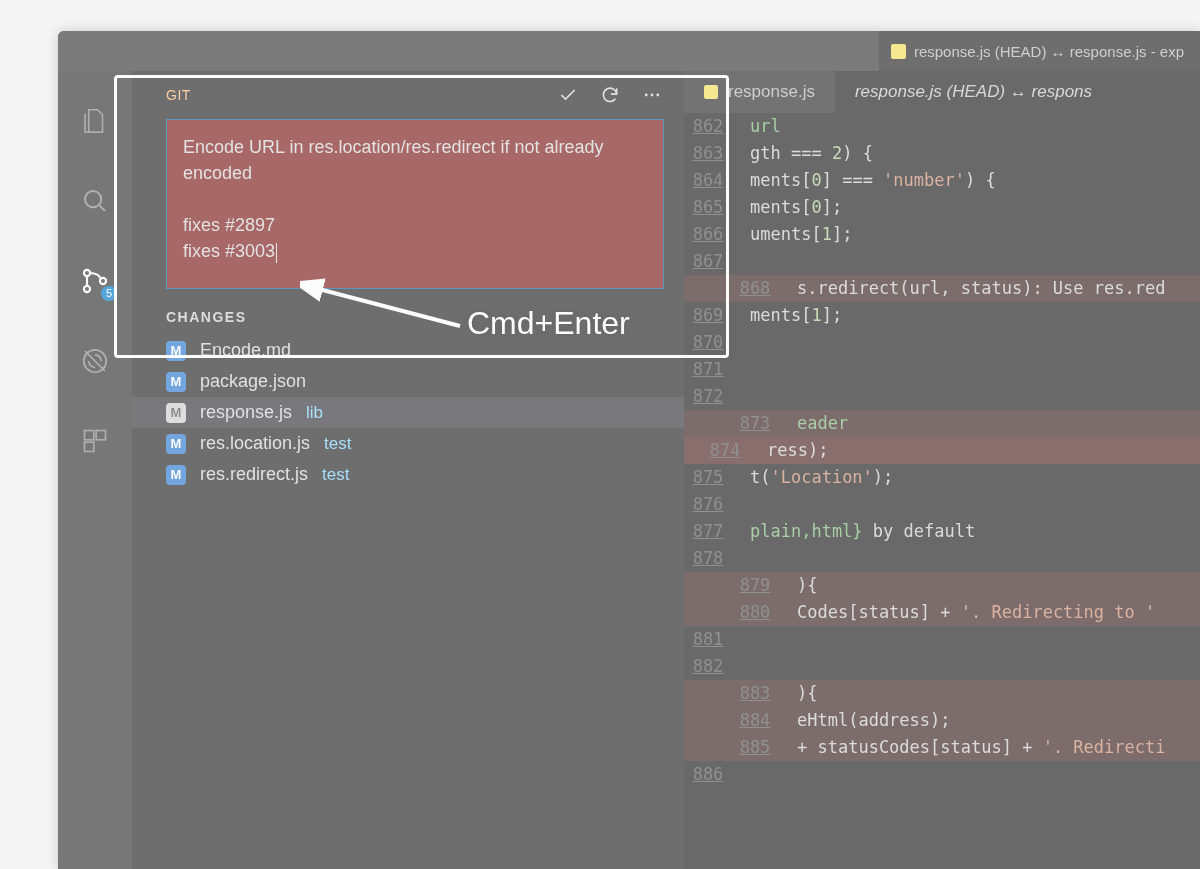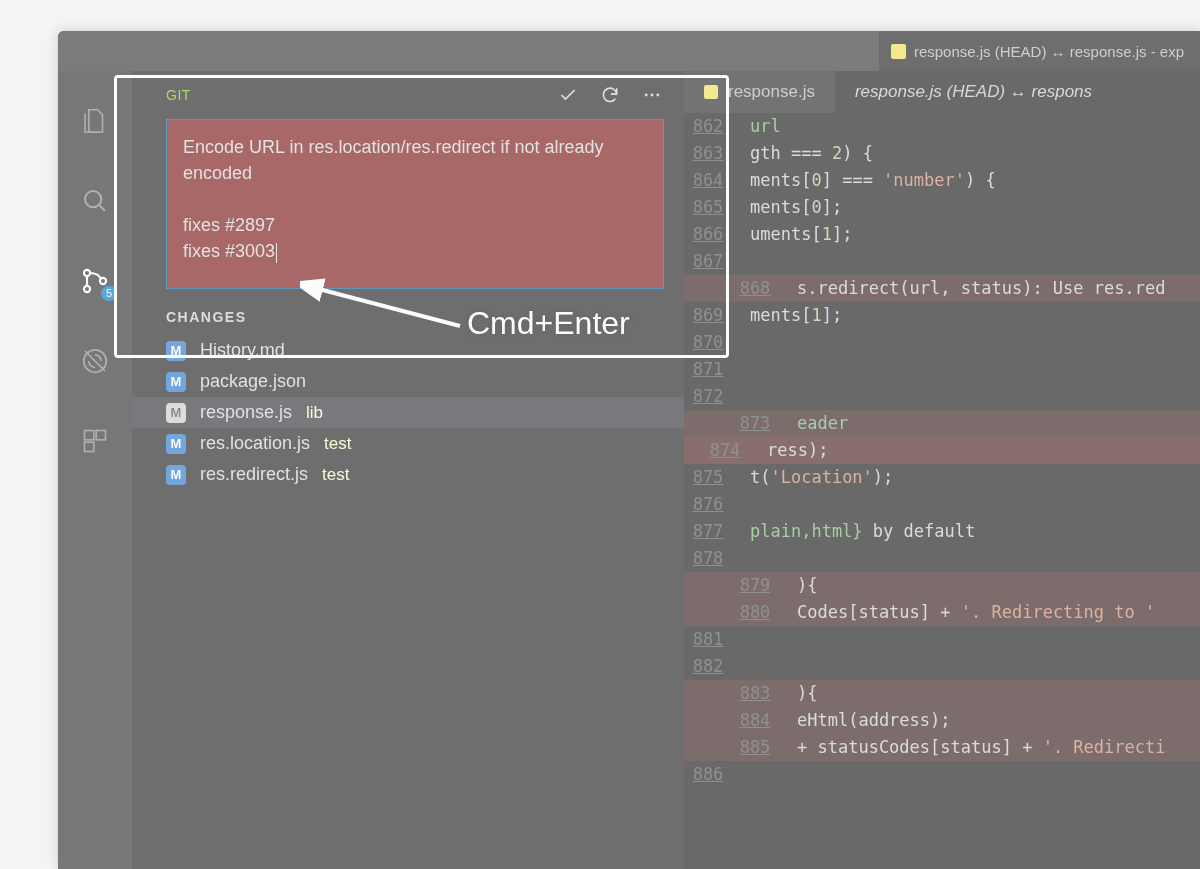--- a/index.html
+++ b/index.html
@@ -36,40 +36,40 @@
 
   
   .activity { width:74px; background:#333333; display:flex; flex-direction:column; align-items:center; padding-top:34px; gap:48px; }
   .activity .icon { color:#8b8b8b; position:relative; width:32px; height:32px; display:flex; align-items:center; justify-content:center;}
   .activity .icon.active { color:#fff; }
   .badge { position:absolute; bottom:-4px; right:-6px; background:#007acc; color:#fff; font-size:11px; border-radius:10px; padding:1px 5px; line-height:13px; }
 
   
   .sidebar { width:552px; background:#252526; display:flex; flex-direction:column; padding-top:14px;}
   .side-header { display:flex; align-items:center; padding:0 22px 14px 34px; }
-  .side-header .title { font-size:14px; letter-spacing:.5px; color:#84cc16; flex:1; }
+  .side-header .title { font-size:14px; letter-spacing:.5px; color:#fdba74; flex:1; }
   .side-header .actions { display:flex; gap:22px; color:#d5d5d5; }
   .side-header .actions .act { width:20px; height:20px; display:flex; align-items:center; justify-content:center;}
 
   .commit-box {
     margin: 0 20px 18px 34px;
     border:1px solid #0e639c; background:#7f1d1d;
     padding:14px 16px; color:#d9d9d9; font-size:18px; line-height:1.45;
     min-height:170px; white-space:pre-wrap; position:relative;
   }
   .caret { display:inline-block; width:1px; height:20px; background:#ddd; vertical-align:middle; margin-left:1px;}
 
   .section-title { padding:2px 20px 10px 34px; font-size:14px; letter-spacing:1.5px; font-weight:700; color:#cfcfcf; }
 
   .changes { display:flex; flex-direction:column; }
   .row { display:flex; align-items:center; gap:14px; padding:5px 20px 5px 34px; font-size:18px; color:#d8d8d8;}
   .row.selected { background:#37373d; }
   .row .m { width:20px; height:20px; border-radius:4px; background:#2d7ad3; color:#fff; font-size:13px; font-weight:700; display:flex; align-items:center; justify-content:center; }
   .row.selected .m { background:#d0d0d0; color:#555; }
-  .row .sub { color:#fef9c3; font-size:17px;}
+  .row .sub { color:#7dd3fc; font-size:17px;}
 
   
   .editor-wrap { flex:1; background:#1e1e1e; position:relative; overflow:hidden;}
   .tabs { height:42px; display:flex; background:#252526; }
   .tab { display:flex; align-items:center; gap:10px; padding:0 20px; font-size:17px; color:#b8b8b8; background:#2d2d2d;}
   .tab .jsicon { width:14px; height:14px; background:#f1e05a; border-radius:2px;}
   .tab.diff { font-style:italic; background:#1e1e1e; color:#c8c8c8; flex:1;text-align:center;}
   .code { position:absolute; top:42px; left:0; right:0; bottom:0;
           font-family: Menlo, Consolas, monospace; font-size:17px; line-height:27px; }
   .line { display:flex; }
@@ -178,21 +178,21 @@
       <div class="commit-box"><span>Encode URL in res.location/res.redirect if not already encoded
 
 fixes #2897
 fixes #3003</span><span class="caret"></span></div>
 
       <div class="section-title">CHANGES</div>
 
       <div class="changes" id="changes-list">
           <div class="row">
             <span class="m">M</span>
-            <span>History.md</span>
+            <span>Encode.md</span>
           </div>
           <div class="row">
             <span class="m">M</span>
             <span>package.json</span>
           </div>
           <div class="row selected">
             <span class="m">M</span>
             <span>response.js</span>
             <span class="sub">lib</span>
           </div>

